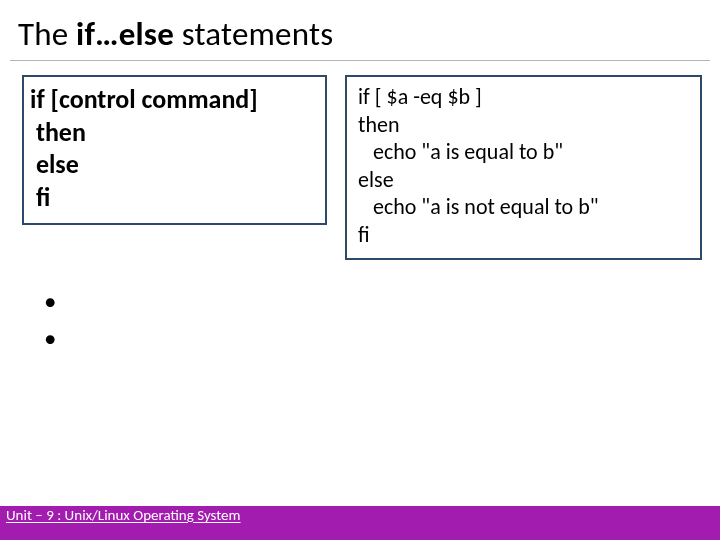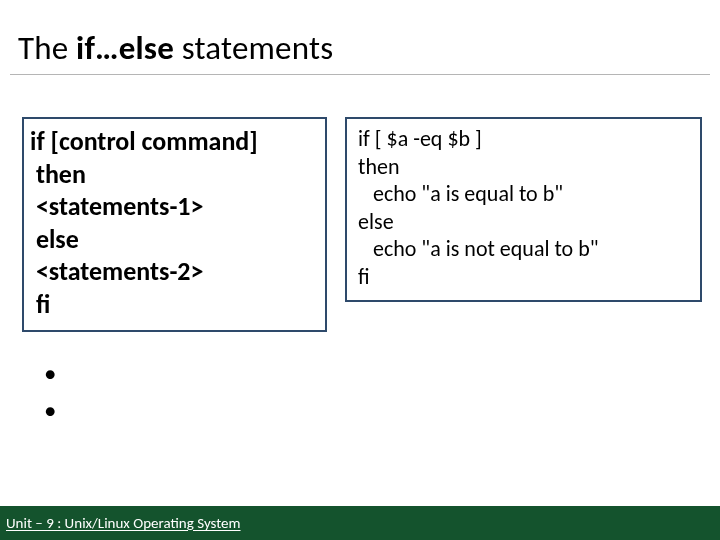--- a/index.html
+++ b/index.html
@@ -14,41 +14,40 @@
     position: relative;
   }
   .slide {
     width: 720px;
     height: 540px;
     position: relative;
     box-sizing: border-box;
   }
   .title {
     font-size: 33px;
-    padding: 28px 18px 6px 18px;
+    padding: 14px 18px 6px 18px;
     letter-spacing: 0.2px;
   }
   .title .thin { font-weight: 400; }
   .title .bold { font-weight: 700; }
   .hr {
     border: none;
     border-top: 1px solid #b5b5b5;
     margin: 0 10px 0 10px;
   }
   .cols {
     display: flex;
     gap: 18px;
     padding: 14px 18px 0 22px;
     align-items: flex-start;
   }
   .box {
     border: 2px solid #2e4a6b;
     padding: 6px 10px 10px 11px;
     box-sizing: border-box;
-    margin-top: 28px;
   }
   .syntax-box {
     width: 318px;
     font-size: 26px;
     font-weight: 700;
     line-height: 1.25;
     padding-left: 6px;
   }
   .syntax-line { white-space: pre; }
   .example-box {
@@ -73,25 +72,25 @@
     display: inline-block;
     text-align: center;
     line-height: 1.3;
   }
   .footer {
     position: absolute;
     left: 0;
     bottom: 0;
     width: 720px;
     height: 34px;
-    background: #14532d;
+    background: #a21caf;
     color: #fff;
     display: flex;
     justify-content: space-between;
-    align-items: center;
+    align-items: flex-start;
     font-size: 15px;
     padding: 0 10px 0 6px;
     box-sizing: border-box;
   }
   .footer-left { text-decoration: underline; text-underline-offset: 2px; }
 </style>
 </head>
 <body>
 
 <div class="slide">
@@ -99,23 +98,21 @@
   <div class="title">
     <span class="thin">The </span><span class="bold">if…else</span><span class="thin"> statements</span>
   </div>
   <hr class="hr">
 
   <div class="cols">
 
     <div class="box syntax-box">
       <div class="syntax-line">if [control command]</div>
       <div class="syntax-line"> then</div>
-      <div class="syntax-line"> &lt;statements-1&gt;</div>
       <div class="syntax-line"> else</div>
-      <div class="syntax-line"> &lt;statements-2&gt;</div>
       <div class="syntax-line"> fi</div>
     </div>
 
     <div class="box example-box">
       <div class="example-line">if [ $a -eq $b ]</div>
       <div class="example-line">then</div>
       <div class="example-line">   echo "a is equal to b"</div>
       <div class="example-line">else</div>
       <div class="example-line">   echo "a is not equal to b"</div>
       <div class="example-line">fi</div>

